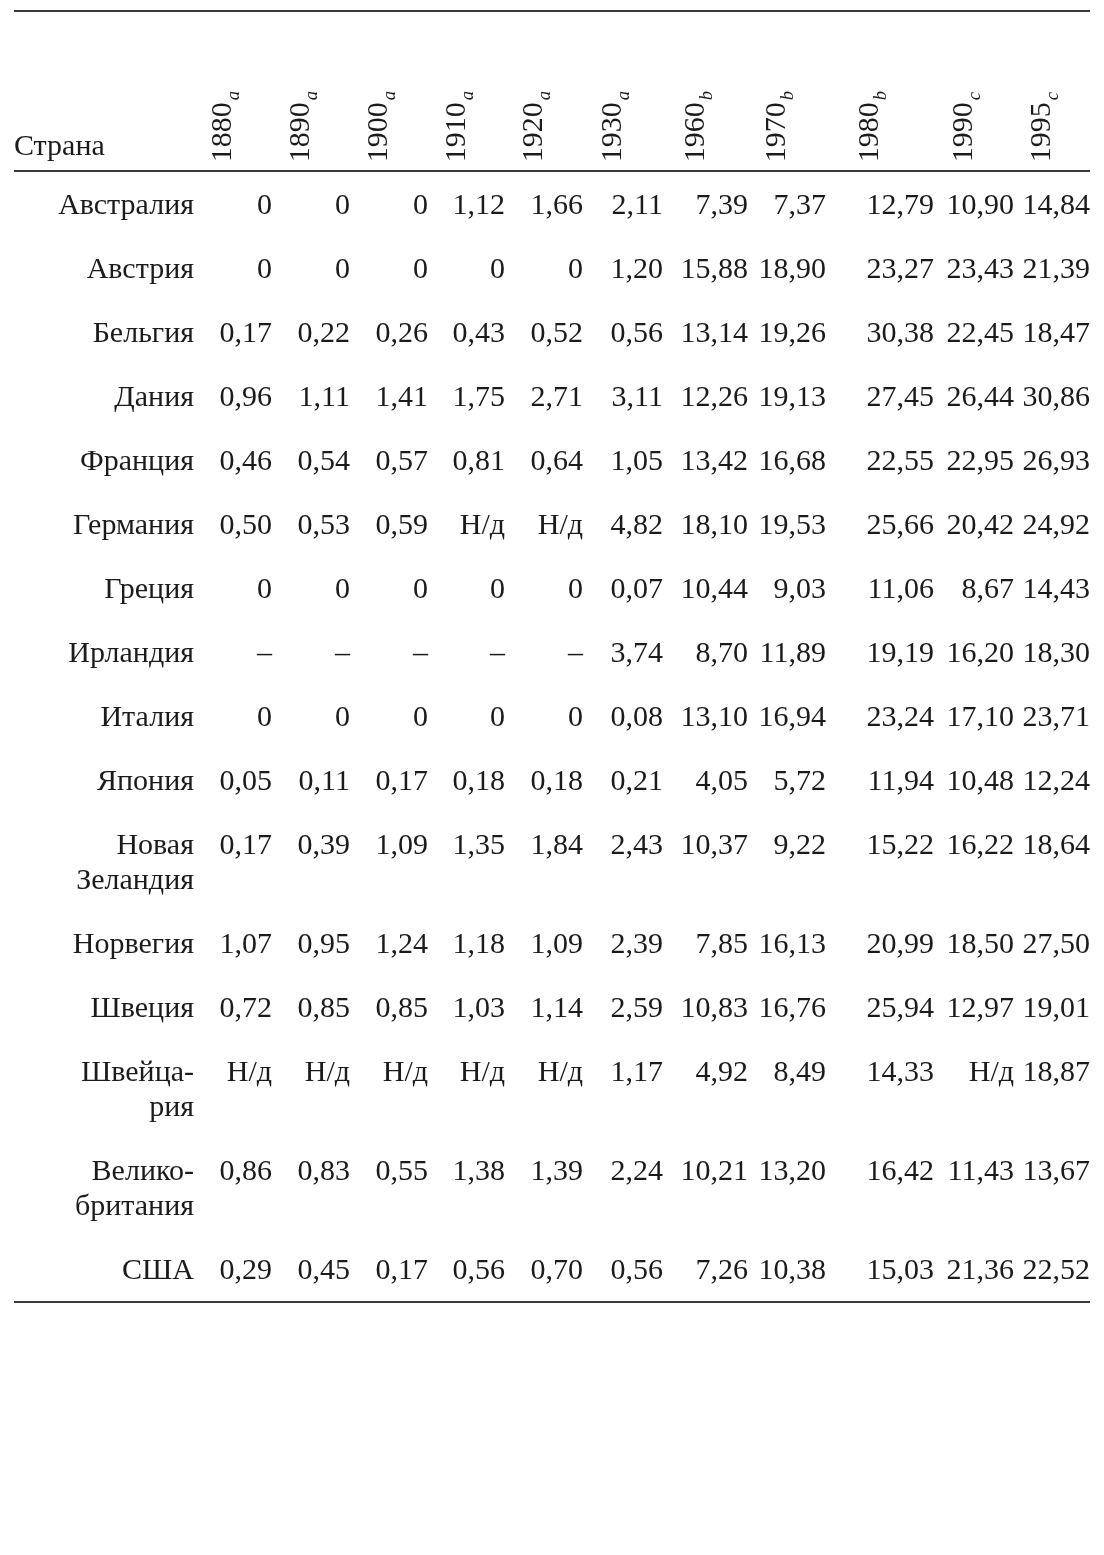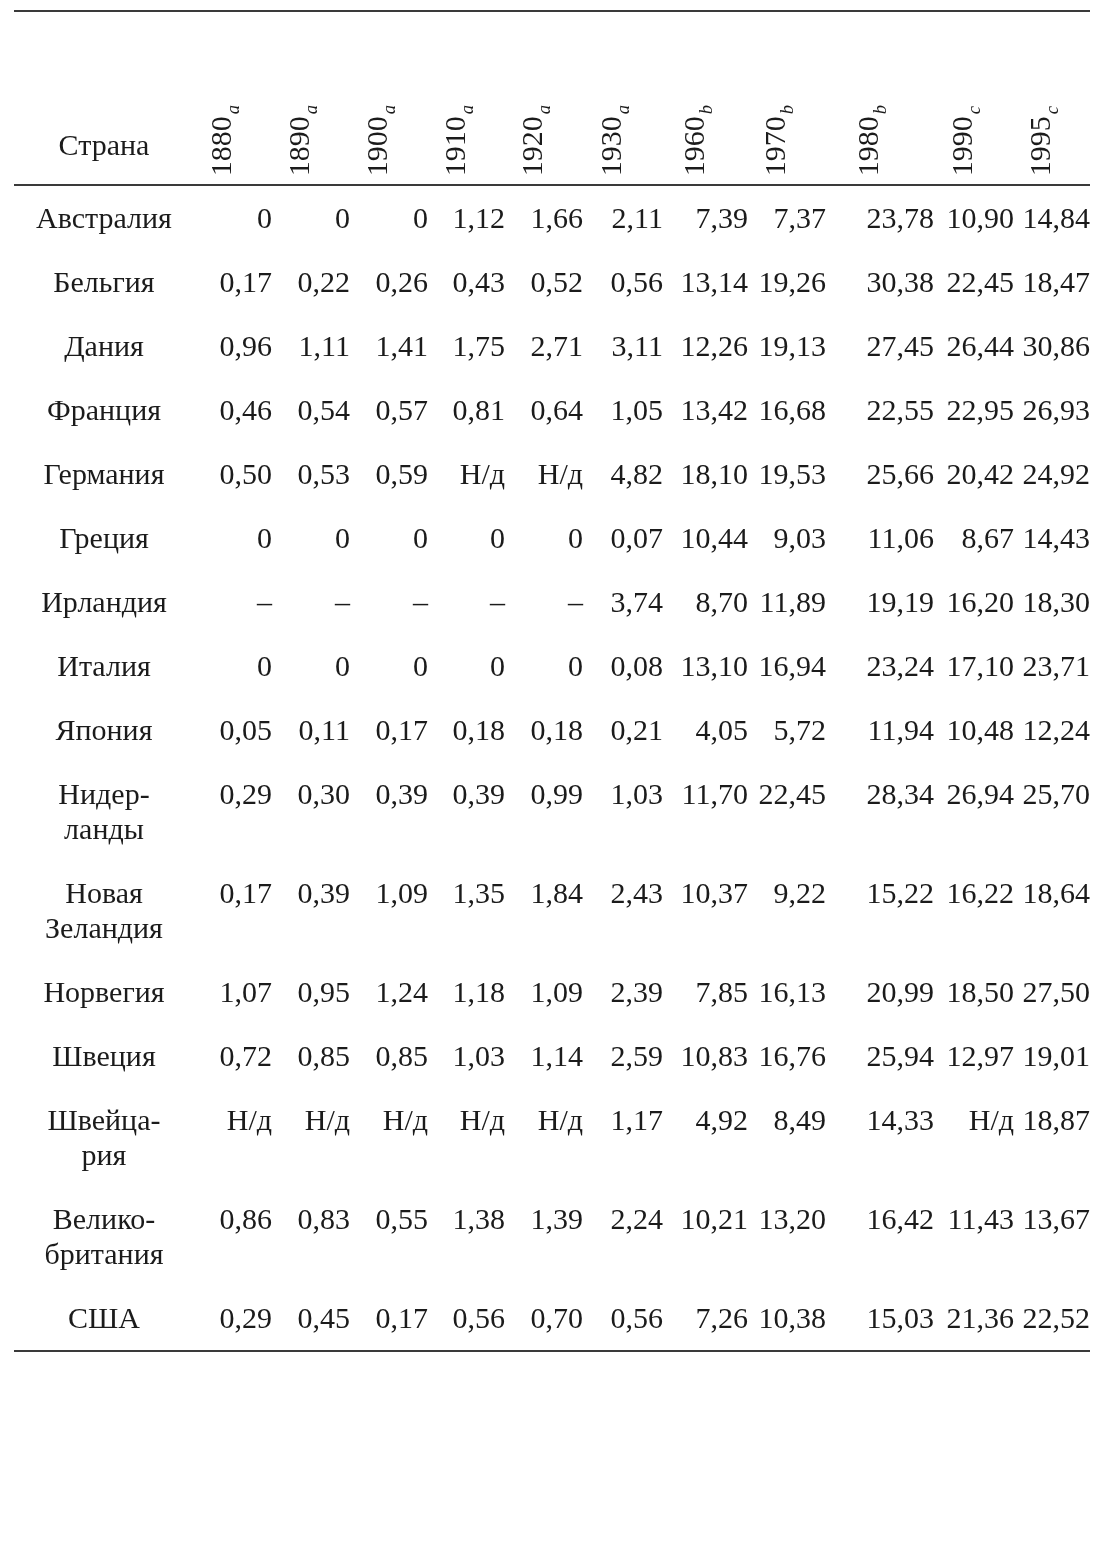--- a/index.html
+++ b/index.html
@@ -24,22 +24,22 @@
     line-height: 35px;
     font-feature-settings: "onum" 1;
   }
   thead th {
     border-bottom: 2px solid #3a3a3a;
     font-weight: normal;
     height: 150px;
   }
   th.country-header {
     vertical-align: bottom;
-    text-align: center;
-    padding: 0 0 22px 0;
+    text-align: left;
+    padding: 0 0 8px 0;
   }
   th.year-cell {
     position: relative;
     vertical-align: bottom;
   }
   .year-label {
     position: absolute;
     bottom: 8px;
     left: calc(50% + 17px);
     transform-origin: 0 100%;
@@ -52,21 +52,21 @@
     font-style: italic;
     vertical-align: -0.45em;
     letter-spacing: 0;
     padding-left: 2px;
   }
   tbody td {
     padding: 14px 0 15px 0;
     vertical-align: top;
   }
   td.country {
-    text-align: center;
+    text-align: right;
     white-space: pre-line;
   }
   td.val {
     text-align: right;
     white-space: nowrap;
   }
 </style>
 </head>
 <body>
 
@@ -130,23 +130,37 @@
     <tr>
           <td class="country">Австралия</td>
           <td class="val">0</td>
           <td class="val">0</td>
           <td class="val">0</td>
           <td class="val">1,12</td>
           <td class="val">1,66</td>
           <td class="val">2,11</td>
           <td class="val">7,39</td>
           <td class="val">7,37</td>
-          <td class="val">23,78</td>
+          <td class="val">12,79</td>
           <td class="val">10,90</td>
           <td class="val">14,84</td>
+        </tr>
+        <tr>
+          <td class="country">Австрия</td>
+          <td class="val">0</td>
+          <td class="val">0</td>
+          <td class="val">0</td>
+          <td class="val">0</td>
+          <td class="val">0</td>
+          <td class="val">1,20</td>
+          <td class="val">15,88</td>
+          <td class="val">18,90</td>
+          <td class="val">23,27</td>
+          <td class="val">23,43</td>
+          <td class="val">21,39</td>
         </tr>
         <tr>
           <td class="country">Бельгия</td>
           <td class="val">0,17</td>
           <td class="val">0,22</td>
           <td class="val">0,26</td>
           <td class="val">0,43</td>
           <td class="val">0,52</td>
           <td class="val">0,56</td>
           <td class="val">13,14</td>
@@ -245,35 +259,20 @@
           <td class="val">0,11</td>
           <td class="val">0,17</td>
           <td class="val">0,18</td>
           <td class="val">0,18</td>
           <td class="val">0,21</td>
           <td class="val">4,05</td>
           <td class="val">5,72</td>
           <td class="val">11,94</td>
           <td class="val">10,48</td>
           <td class="val">12,24</td>
-        </tr>
-        <tr>
-          <td class="country">Нидер-
-ланды</td>
-          <td class="val">0,29</td>
-          <td class="val">0,30</td>
-          <td class="val">0,39</td>
-          <td class="val">0,39</td>
-          <td class="val">0,99</td>
-          <td class="val">1,03</td>
-          <td class="val">11,70</td>
-          <td class="val">22,45</td>
-          <td class="val">28,34</td>
-          <td class="val">26,94</td>
-          <td class="val">25,70</td>
         </tr>
         <tr>
           <td class="country">Новая
 Зеландия</td>
           <td class="val">0,17</td>
           <td class="val">0,39</td>
           <td class="val">1,09</td>
           <td class="val">1,35</td>
           <td class="val">1,84</td>
           <td class="val">2,43</td>

